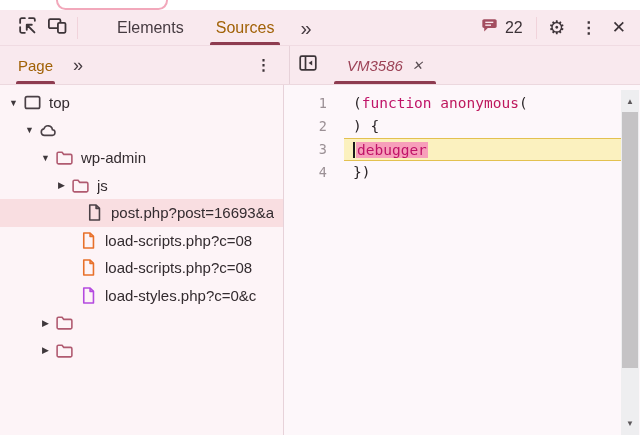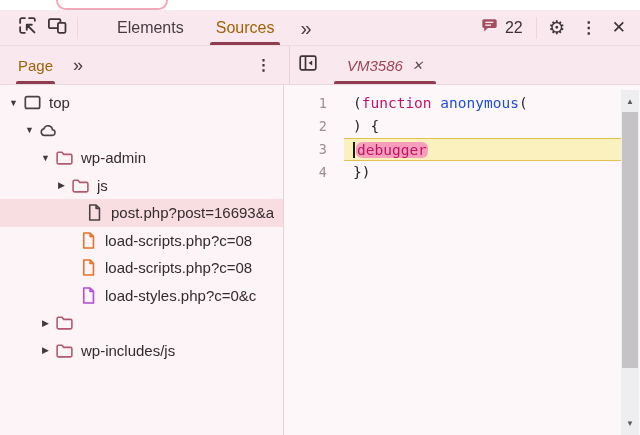--- a/index.html
+++ b/index.html
@@ -74,22 +74,22 @@
   .tlabel{overflow:hidden;}
   
   .editor{flex:1;position:relative;background:#fdf7fa;padding-top:7px;box-sizing:border-box;overflow:hidden;}
   .code-line{display:flex;height:23px;line-height:23px;font-family:"DejaVu Sans Mono",monospace;font-size:14.5px;}
   .gutter{width:60px;flex:none;text-align:right;padding-right:17px;box-sizing:border-box;color:#9b9095;font-size:13.5px;}
   .lcontent{flex:1;padding-left:9px;margin-right:19px;white-space:pre;}
   .code-line.hl .lcontent{
     background:#fbf1bf;border-top:1px solid #e3c14f;border-bottom:1px solid #e3c14f;box-sizing:border-box;
   }
   .caret{display:inline-block;width:2px;height:16px;background:#1a1a1a;vertical-align:-3px;margin-right:1px;}
-  .p{color:#2b2528}.k{color:#c01468}.n{color:#1d4ed8}
-  .tok{background:#f79fba;padding:0 1px;border-radius:6px;}
+  .p{color:#2b2528}.k{color:#c01468}.n{color:#be185d}
+  .tok{background:#f79fba;padding:0 1px;}
   
   .vscroll{position:absolute;top:5px;right:1px;bottom:0;width:18px;background:#eeeef0;}
   .sarrow{position:absolute;left:0;width:18px;height:14px;display:flex;align-items:center;justify-content:center;font-size:8px;color:#5c585b;}
   .sarrow.up{top:4px}.sarrow.down{bottom:5px}
   .thumb{position:absolute;top:22px;left:1px;width:16px;height:256px;background:#c5c3c5;}
 </style>
 </head>
 <body>
 
 <div class="app">
@@ -251,21 +251,20 @@
             </svg>
           </span>
         </div>
         <div class="trow" style="padding-left: 38px;">
           <span class="arrow">▶</span>
           <span class="ticon">
             <svg viewBox="0 0 18 18" width="19" height="19">
               <path d="M2 5.3 c0-.7.55-1.3 1.25-1.3 h3.4 l1.6 2 h6.5 c.7 0 1.25.58 1.25 1.3 v6.4 c0 .7-.55 1.3-1.25 1.3 H3.25 C2.55 15 2 14.4 2 13.7 Z" fill="none" stroke="#b05a70" stroke-width="1.5"></path>
             </svg>
           </span>
-          <span class="tlabel">wp-includes/js</span>
         </div>
       </div>
     <div class="editor">
       <div id="code-lines">
           <div class="code-line">
             <div class="gutter">1</div>
             <div class="lcontent"><span class="p">(</span><span class="k">function</span><span class="p"> </span><span class="n">anonymous</span><span class="p">(</span></div>
           </div>
           <div class="code-line">
             <div class="gutter">2</div>

